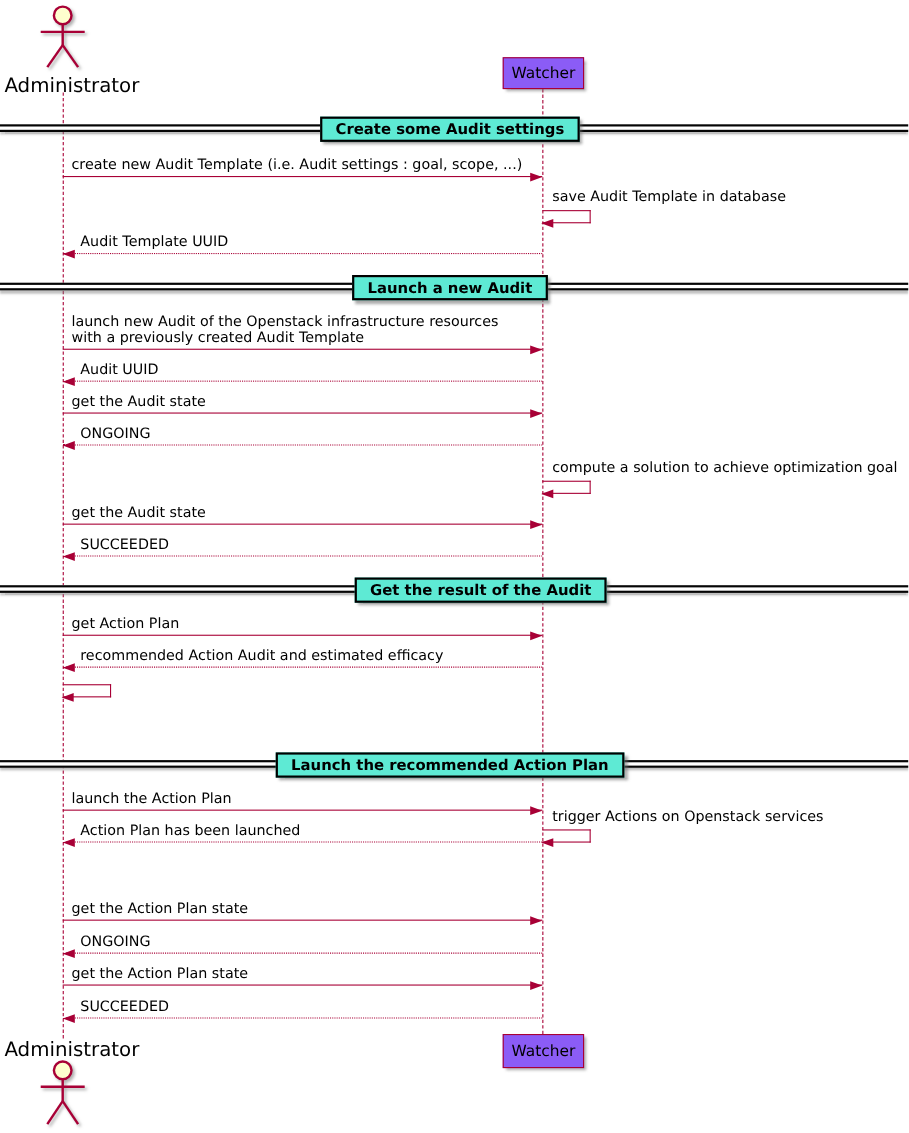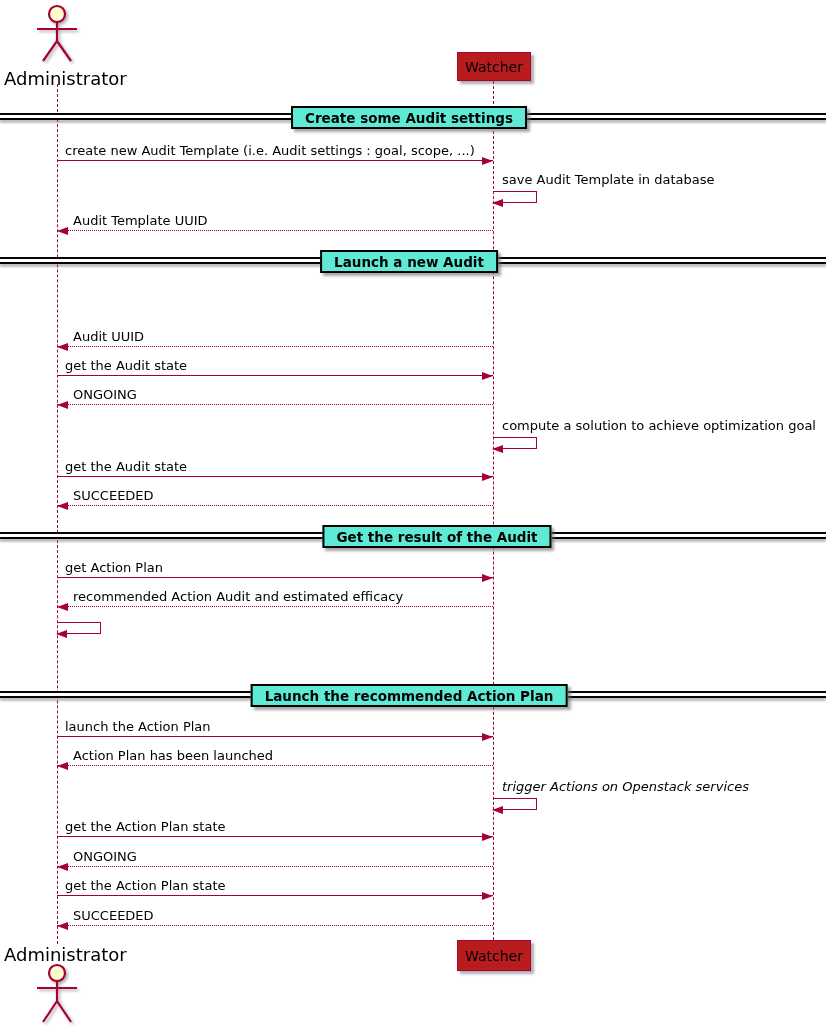--- a/index.html
+++ b/index.html
@@ -8,21 +8,21 @@
     font-family:"DejaVu Sans", sans-serif; font-size:13px; color:#000;
     overflow:hidden;
   }
   
   .lifeline { position:absolute; width:0; border-left:1px dashed #A80036; z-index:1; }
   
   .actor-figure { position:absolute; z-index:3; filter:drop-shadow(2.5px 2.5px 1.5px rgba(110,110,110,.55)); }
   .actor-label { position:absolute; z-index:3; text-align:left; font-size:18px; white-space:nowrap; }
   
   .participant {
-    position:absolute; z-index:3; background:#b91c1c; border:1.8px solid #A80036;
+    position:absolute; z-index:3; background:#8b5cf6; border:1.8px solid #A80036;
     display:flex; align-items:center; justify-content:center; font-size:14px;
     box-shadow:3px 3px 2.5px rgba(110,110,110,.55); box-sizing:border-box; white-space:nowrap;
   }
   
   .divider-line {
     position:absolute; left:0; width:826px; height:3px; z-index:2;
     border-top:2px solid #050505; border-bottom:2px solid #050505; background:#fff;
     box-shadow:0 3px 2px rgba(130,130,130,.5);
   }
   .divider-box {
@@ -97,20 +97,25 @@
   <div class="msg self" style="left:493px; top:172px; width:333px;">
     <div class="msg-label">save Audit Template in database</div>
     <div class="loop"></div>
   </div>
 
   <div class="divider-line" style="top:257px;"></div>
   <div class="divider-box" style="top:250px;">
     <span>Launch a new Audit</span>
   </div>
 
+  <div class="msg solid" style="left:57px; top:285px; width:436px;">
+    <div class="msg-label">launch new Audit of the Openstack infrastructure resources
+with a previously created Audit Template</div>
+    <div class="arrow"></div>
+  </div>
   <div class="msg return" style="left:57px; top:329px; width:436px;">
     <div class="msg-label">Audit UUID</div>
     <div class="arrow"></div>
   </div>
   <div class="msg solid" style="left:57px; top:358px; width:436px;">
     <div class="msg-label">get the Audit state</div>
     <div class="arrow"></div>
   </div>
   <div class="msg return" style="left:57px; top:387px; width:436px;">
     <div class="msg-label">ONGOING</div>
@@ -152,21 +157,21 @@
   </div>
 
   <div class="msg solid" style="left:57px; top:719px; width:436px;">
     <div class="msg-label">launch the Action Plan</div>
     <div class="arrow"></div>
   </div>
   <div class="msg return" style="left:57px; top:748px; width:436px;">
     <div class="msg-label">Action Plan has been launched</div>
     <div class="arrow"></div>
   </div>
-  <div class="msg self" style="left:493px; top:779px; width:333px;font-style:italic;">
+  <div class="msg self" style="left:493px; top:735px; width:333px;">
     <div class="msg-label">trigger Actions on Openstack services</div>
     <div class="loop"></div>
   </div>
   <div class="msg solid" style="left:57px; top:819px; width:436px;">
     <div class="msg-label">get the Action Plan state</div>
     <div class="arrow"></div>
   </div>
   <div class="msg return" style="left:57px; top:849px; width:436px;">
     <div class="msg-label">ONGOING</div>
     <div class="arrow"></div>

